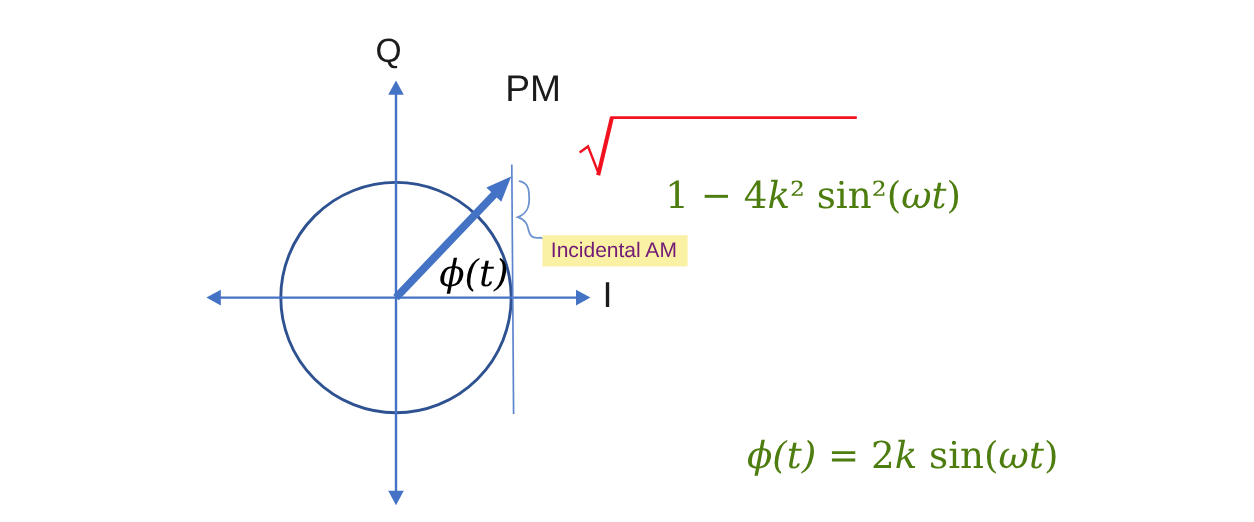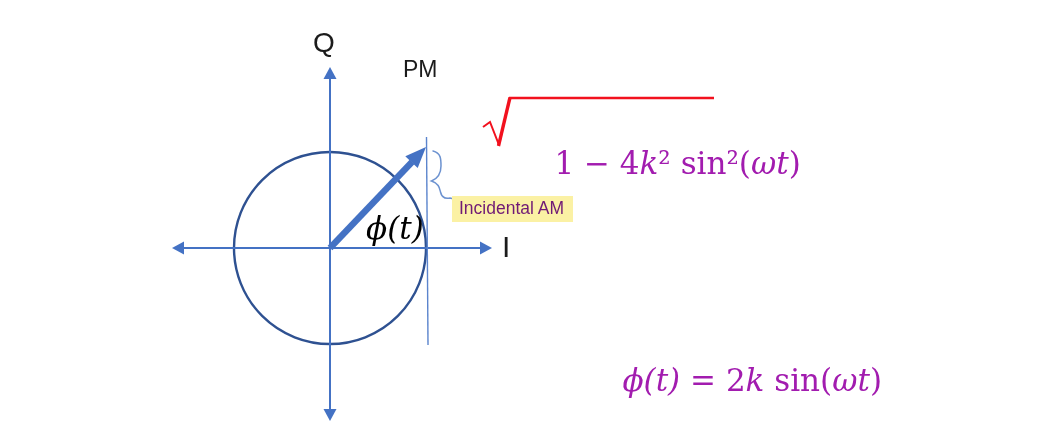--- a/index.html
+++ b/index.html
@@ -3,25 +3,25 @@
 <meta charset="utf-8">
 <style>
   html,body{margin:0;padding:0;background:#ffffff;}
   .canvas{
     position:relative;width:1045px;height:435px;background:#ffffff;
     font-family:"Liberation Sans",sans-serif;overflow:hidden;
   }
   .canvas svg{position:absolute;left:0;top:0;}
   .lbl{position:absolute;color:#1b1b1b;white-space:pre;}
   .lbl-q {left:313px;top:27px;font-size:28px;}
-  .lbl-pm{left:403px;top:56px;font-size:23px;}
+  .lbl-pm{left:421px;top:56px;font-size:31px;}
   .lbl-i {left:502px;top:230px;font-size:30px;}
   .math{font-family:"DejaVu Serif",serif;white-space:pre;}
   .it{font-style:italic;}
-  .red{color:#a21caf;}
+  .red{color:#4d7c0f;}
   .phi-label{position:absolute;left:366px;top:209px;font-size:31px;line-height:38px;color:#000;}
   .am-callout-label{
     position:absolute;left:452px;top:196px;
     background:#FBF1A4;color:#701a75;
     font-size:17.5px;line-height:19px;padding:3px 9px 4px 7px;
   }
   .formula-am{position:absolute;left:515px;top:106px;font-size:31px;line-height:38px;}
   .formula-pm{position:absolute;left:583px;top:323px;font-size:31px;line-height:38px;}
 </style>
 </head>

